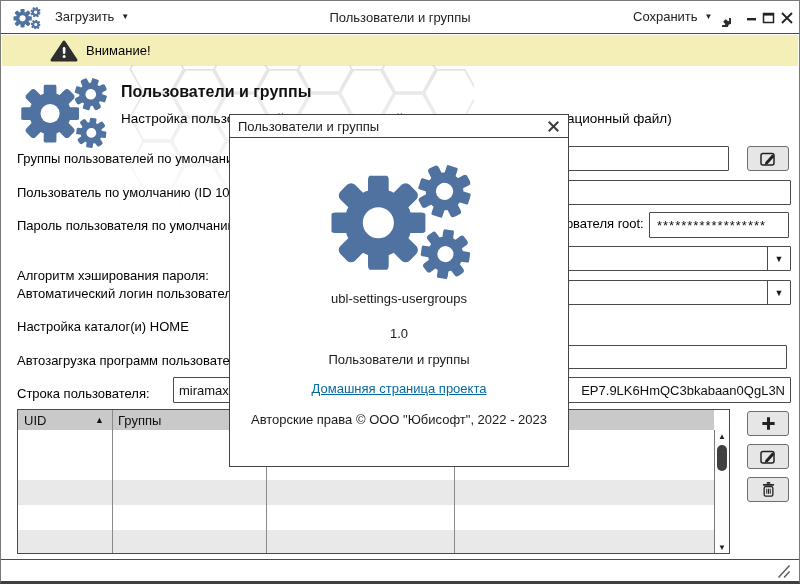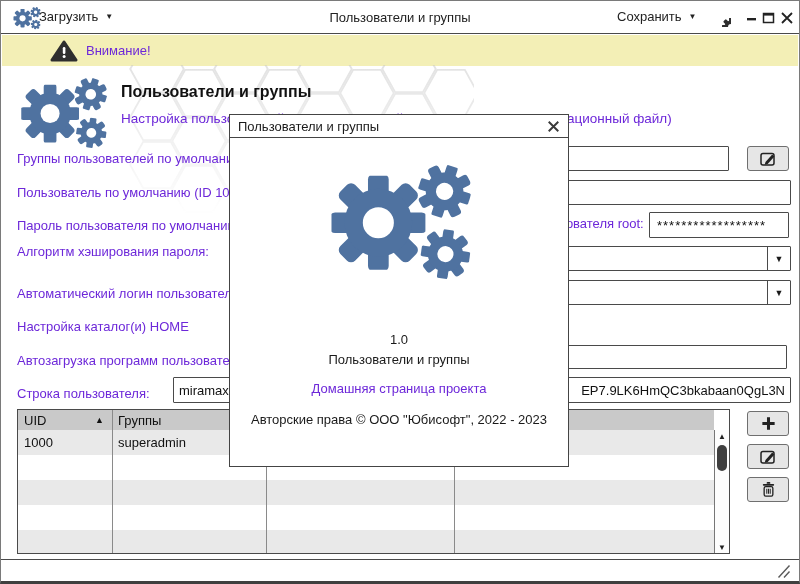--- a/index.html
+++ b/index.html
@@ -1,20 +1,20 @@
 <!DOCTYPE html>
 <html><head>
 <meta charset="utf-8">
 <style>
   * { margin:0; padding:0; box-sizing:border-box; }
   html,body { width:800px; height:584px; background:#fff; font-family:"Liberation Sans", sans-serif; }
   #window { position:relative; width:800px; height:584px; background:#fff;
             border:1px solid #7a7a7a; border-bottom:3px solid #3f3f3f; overflow:hidden; }
   .abs { position:absolute; }
-  .lbl { font-size:13px; color:#6d28d9; white-space:nowrap; }
+  .lbl { font-size:13px; color:#000000; white-space:nowrap; }
   
   #titlebar { position:absolute; left:0; top:0; width:100%; height:33px; background:#fff;
               border-bottom:1px solid #4a4a4a; }
   .tb-btn { display:flex; align-items:center; gap:7px; font-size:13px; color:#222; cursor:default; }
   .tb-caret { font-size:8px; color:#222; }
   #win-title { position:absolute; left:0; right:0; top:9px; text-align:center; font-size:13px; color:#222; }
   .winctl { position:absolute; top:9px; width:16px; height:16px; }
   
   #warnbar { position:absolute; left:1px; right:1px; top:34px; height:31px; background:#f3efb6;
              display:flex; align-items:center; }
@@ -39,21 +39,21 @@
   #vscroll .sarr { position:absolute; left:0; right:0; height:12px; display:flex; align-items:center; justify-content:center;
                    font-size:8px; color:#222; }
   #vscroll .thumb { position:absolute; left:2px; right:2px; top:15px; height:26px; background:#3f3f3f; border-radius:6px; }
   
   #dialog { position:absolute; left:228px; top:113px; width:340px; height:353px; background:#fff;
             border:1px solid #444; z-index:100; }
   #dialog .dtitle { position:absolute; left:0; top:0; right:0; height:23px; border-bottom:1px solid #444;
                     display:flex; align-items:center; padding:0 8px; font-size:13px; color:#1a1a1a; }
   #dialog .dclose { position:absolute; right:6px; top:3px; width:17px; height:17px; }
   .dline { position:absolute; left:0; right:0; text-align:center; font-size:13px; color:#1a1a1a; white-space:nowrap; }
-  #dlg-link { color:#6d28d9; cursor:pointer; }
+  #dlg-link { color:#0369a1; text-decoration:underline; cursor:pointer; }
   
   #statusbar { position:absolute; left:0; right:0; top:558px; height:23px; border-top:1px solid #4a4a4a; background:#fff; }
 </style>
 </head>
 <body>
 
 <svg width="0" height="0" style="position:absolute">
   <defs>
     <symbol id="gear" viewBox="-50 -50 100 100">
       <g>
@@ -79,26 +79,26 @@
     </symbol>
   </defs>
 </svg>
 
 <div id="window">
 
   <div id="titlebar">
     <svg class="abs" style="left:12px;top:5px;color:#4f72a0" width="28" height="24" viewBox="0 0 160 140" fill="currentColor">
         <use href="#gears-logo"></use>
       </svg>
-    <div class="tb-btn abs" style="left:38px;top:8px">
+    <div class="tb-btn abs" style="left:54px;top:8px">
       <span>Загрузить</span>
       <span class="tb-caret">▼</span>
     </div>
     <div id="win-title">Пользователи и группы</div>
-    <div class="tb-btn abs" style="left:616px;top:8px">
+    <div class="tb-btn abs" style="left:632px;top:8px">
       <span>Сохранить</span>
       <span class="tb-caret">▼</span>
     </div>
     <svg class="abs" style="left:712px;top:8px;color:#2e2e2e" width="18" height="18" viewBox="-50 -50 100 100" fill="currentColor">
         <use href="#gear"></use>
       </svg>
     <svg class="winctl" style="left:744px" viewBox="0 0 16 16">
       <rect x="2" y="8" width="9" height="2.4" fill="#222"></rect>
     </svg>
     <svg class="winctl" style="left:760px" viewBox="0 0 16 16">
@@ -159,21 +159,21 @@
 
   <svg class="abs" style="left:20px;top:74px;color:#4f72a0" width="86" height="75" viewBox="0 0 160 140" fill="currentColor">
       <use href="#gears-logo"></use>
     </svg>
   <div class="abs" style="left:120px;top:82px;font-size:16px;font-weight:bold;color:#111">Пользователи и группы</div>
   <div class="abs lbl" style="left:120px;top:110px;font-size:13.5px">Настройка пользователей и групп локальной системы (через конфигурационный файл)</div>
 
   <div class="abs lbl" style="left:16px;top:150px">Группы пользователей по умолчанию:</div>
   <div class="abs lbl" style="left:16px;top:184px">Пользователь по умолчанию (ID 1000):</div>
   <div class="abs lbl" style="left:16px;top:217px">Пароль пользователя по умолчанию:</div>
-  <div class="abs lbl" style="left:16px;top:243px">Алгоритм хэширования пароля:</div>
+  <div class="abs lbl" style="left:16px;top:267px">Алгоритм хэширования пароля:</div>
   <div class="abs lbl" style="left:16px;top:285px">Автоматический логин пользователя:</div>
   <div class="abs lbl" style="left:16px;top:318px">Настройка каталог(и) HOME</div>
   <div class="abs lbl" style="left:16px;top:352px">Автозагрузка программ пользователя:</div>
   <div class="abs lbl" style="left:16px;top:385px">Строка пользователя:</div>
 
   <div class="tinput" style="left:262px;top:145px;width:466px;height:25px"></div>
   <div class="sqbtn" style="left:746px;top:145px">
     <svg width="18" height="18" viewBox="0 0 18 18">
       <rect x="2" y="3.5" width="13" height="11.5" rx="2" fill="none" stroke="#222" stroke-width="1.5"></rect>
       <path d="M6.5 12 L13.2 4.6 l2.2 2 L8.7 14 l-3 .8 z" fill="#222"></path>
@@ -202,24 +202,20 @@
 
   <div id="utable">
     <div class="thead">
       <div class="th" style="width:94px">
         <span>UID</span>
         <span class="sort">▲</span>
       </div>
       <div class="th" style="width:154px">Группы</div>
       <div class="th" style="width:188px"></div>
       <div class="th" style="flex:1"></div>
-    </div>
-    <div class="trow stripe" style="top:20px">
-      <div style="width:94px;padding-left:6px;display:flex;align-items:center">1000</div>
-      <div style="width:154px;padding-left:6px;display:flex;align-items:center">superadmin</div>
     </div>
     <div class="trow" style="top:45px"></div>
     <div class="trow stripe" style="top:70px"></div>
     <div class="trow" style="top:95px"></div>
     <div class="trow stripe" style="top:120px;height:23px"></div>
     <div class="gridline" style="left:94px"></div>
     <div class="gridline" style="left:248px"></div>
     <div class="gridline" style="left:436px"></div>
     <div id="vscroll">
       <div class="sarr" style="top:0">▲</div>
@@ -257,21 +253,22 @@
   <div id="dialog">
     <div class="dtitle">
       <span>Пользователи и группы</span>
     </div>
     <svg class="dclose" viewBox="0 0 16 16">
       <path d="M3.5 3.5 L12.5 12.5 M12.5 3.5 L3.5 12.5" stroke="#3a3a3a" stroke-width="1.8"></path>
     </svg>
     <svg class="abs" style="left:100px;top:45px;color:#4f72a0" width="142" height="122" viewBox="0 0 160 140" fill="currentColor">
         <use href="#gears-logo"></use>
       </svg>
-    <div class="dline" style="top:217px">1.0</div>
+    <div class="dline" style="top:176px">ubl-settings-usergroups</div>
+    <div class="dline" style="top:211px">1.0</div>
     <div class="dline" style="top:237px">Пользователи и группы</div>
     <div class="dline" style="top:266px">
       <span id="dlg-link">Домашняя страница проекта</span>
     </div>
     <div class="dline" style="top:297px">Авторские права © ООО "Юбисофт", 2022 - 2023</div>
   </div>
 
 </div>
 
 </body></html>

